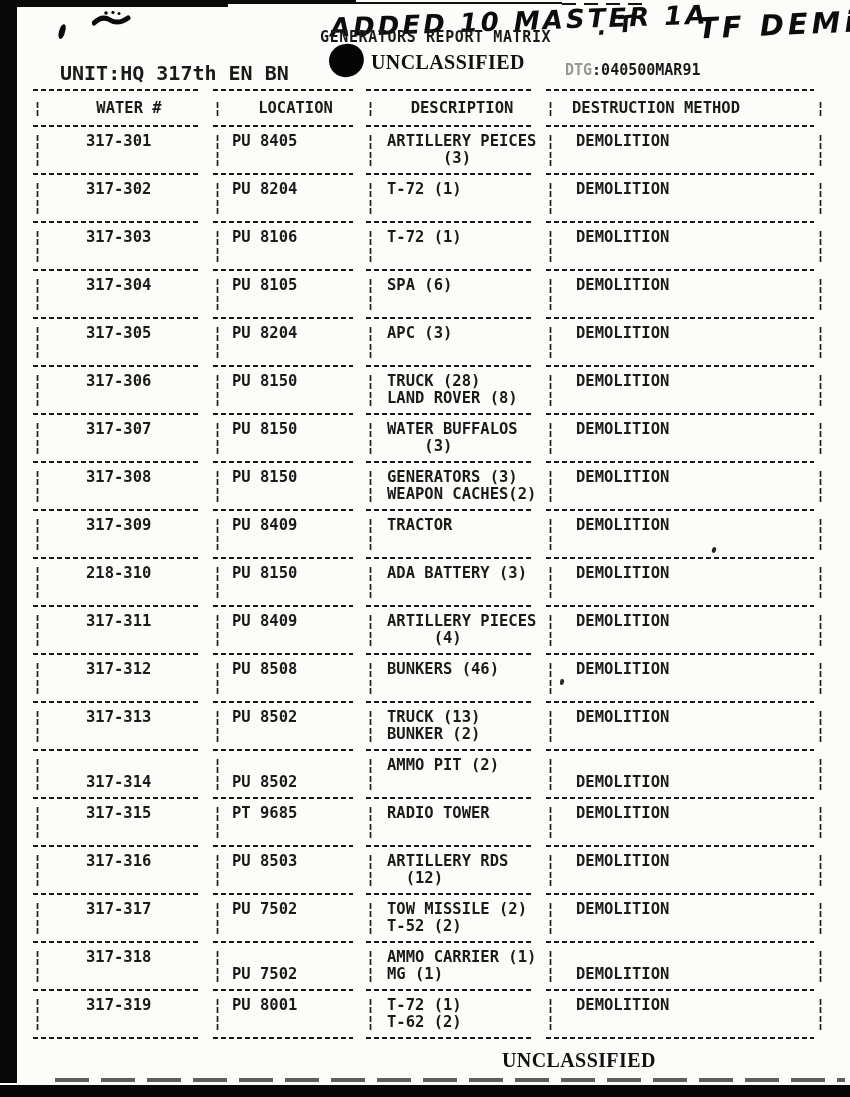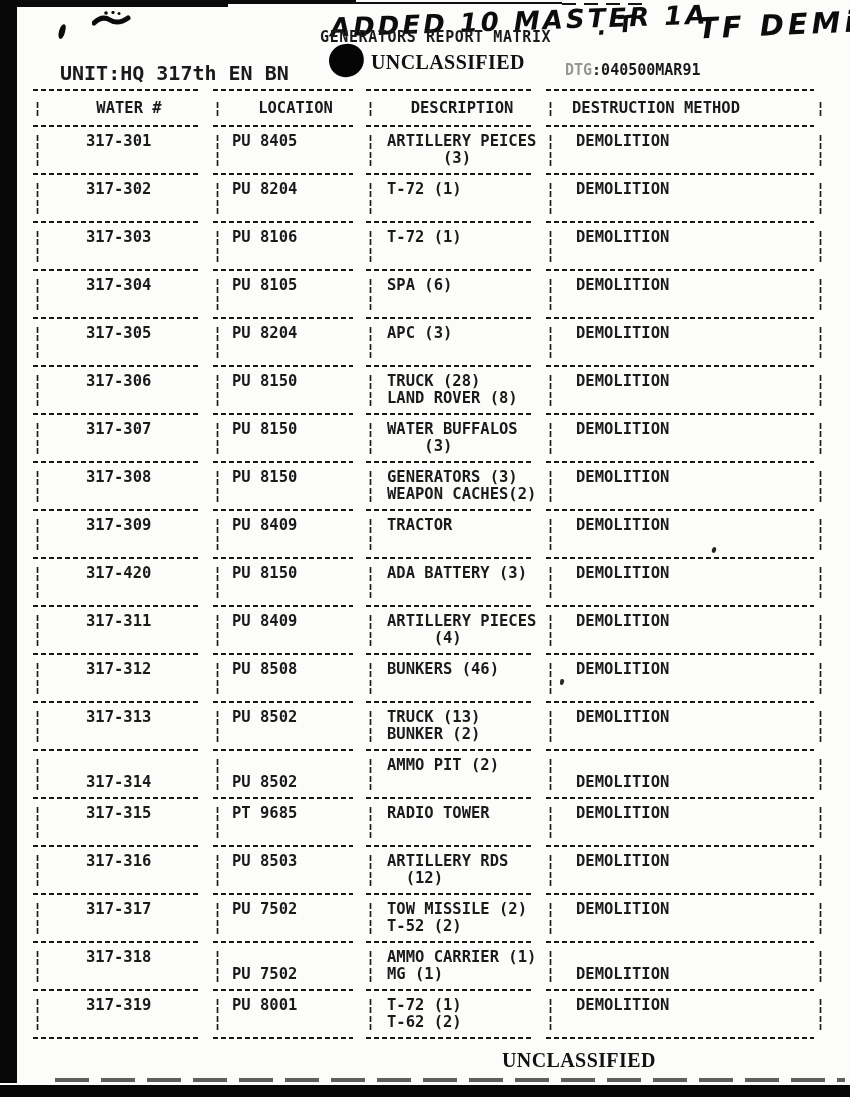--- a/index.html
+++ b/index.html
@@ -396,21 +396,21 @@
       </div>
       <div class="dashrow">
         <div class="dseg d0"></div>
         <div class="dseg d1"></div>
         <div class="dseg d2"></div>
         <div class="dseg d3"></div>
         <div></div>
       </div>
       <div class="row drow">
         <div class="cell col0">
-          <div class="line"><span class="sep mono">¦</span><span class="txt mono">317-420</span></div>
+          <div class="line"><span class="sep mono">¦</span><span class="txt mono">218-310</span></div>
           <div class="line"><span class="sep mono">¦</span><span class="txt mono"></span></div>
         </div>
         <div class="cell col1">
           <div class="line"><span class="sep mono">¦</span><span class="txt mono">PU 8150</span></div>
           <div class="line"><span class="sep mono">¦</span><span class="txt mono"></span></div>
         </div>
         <div class="cell col2">
           <div class="line"><span class="sep mono">¦</span><span class="txt mono">ADA BATTERY (3)</span></div>
           <div class="line"><span class="sep mono">¦</span><span class="txt mono"></span></div>
         </div>

